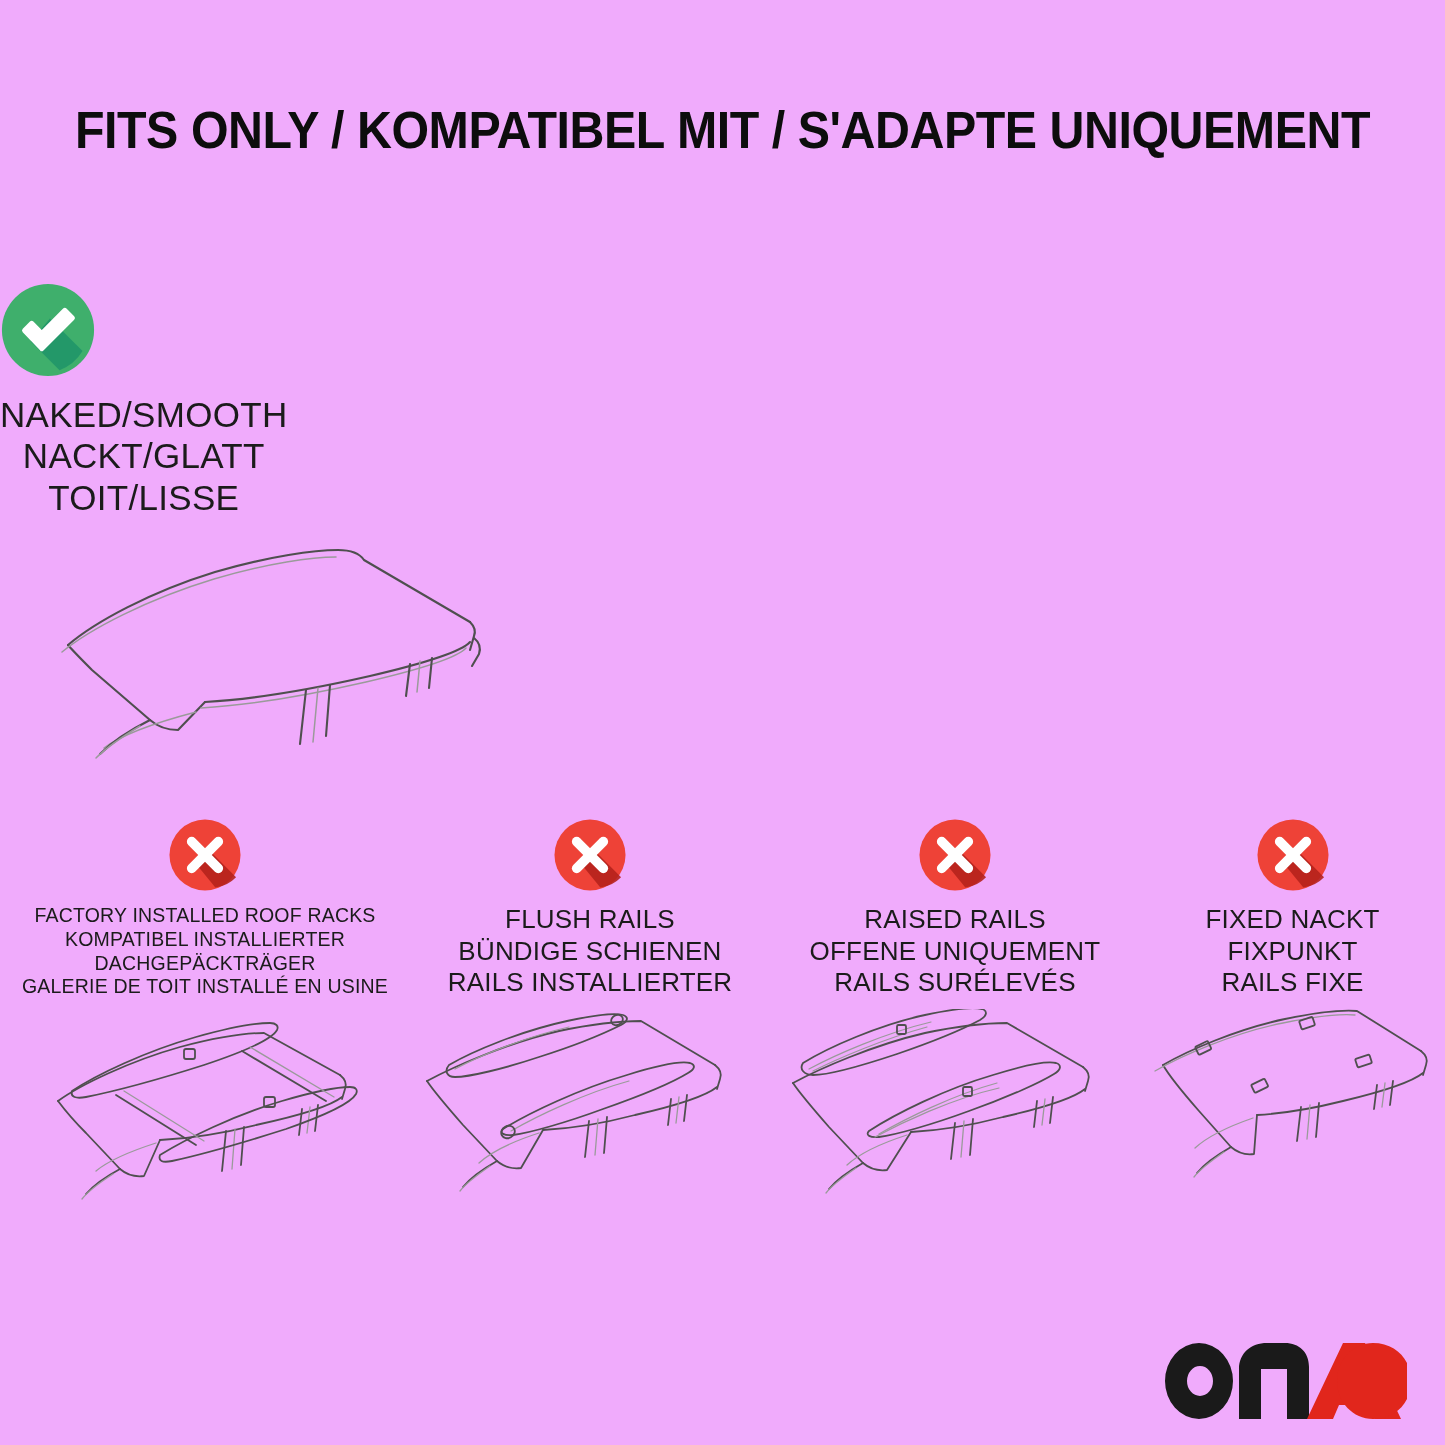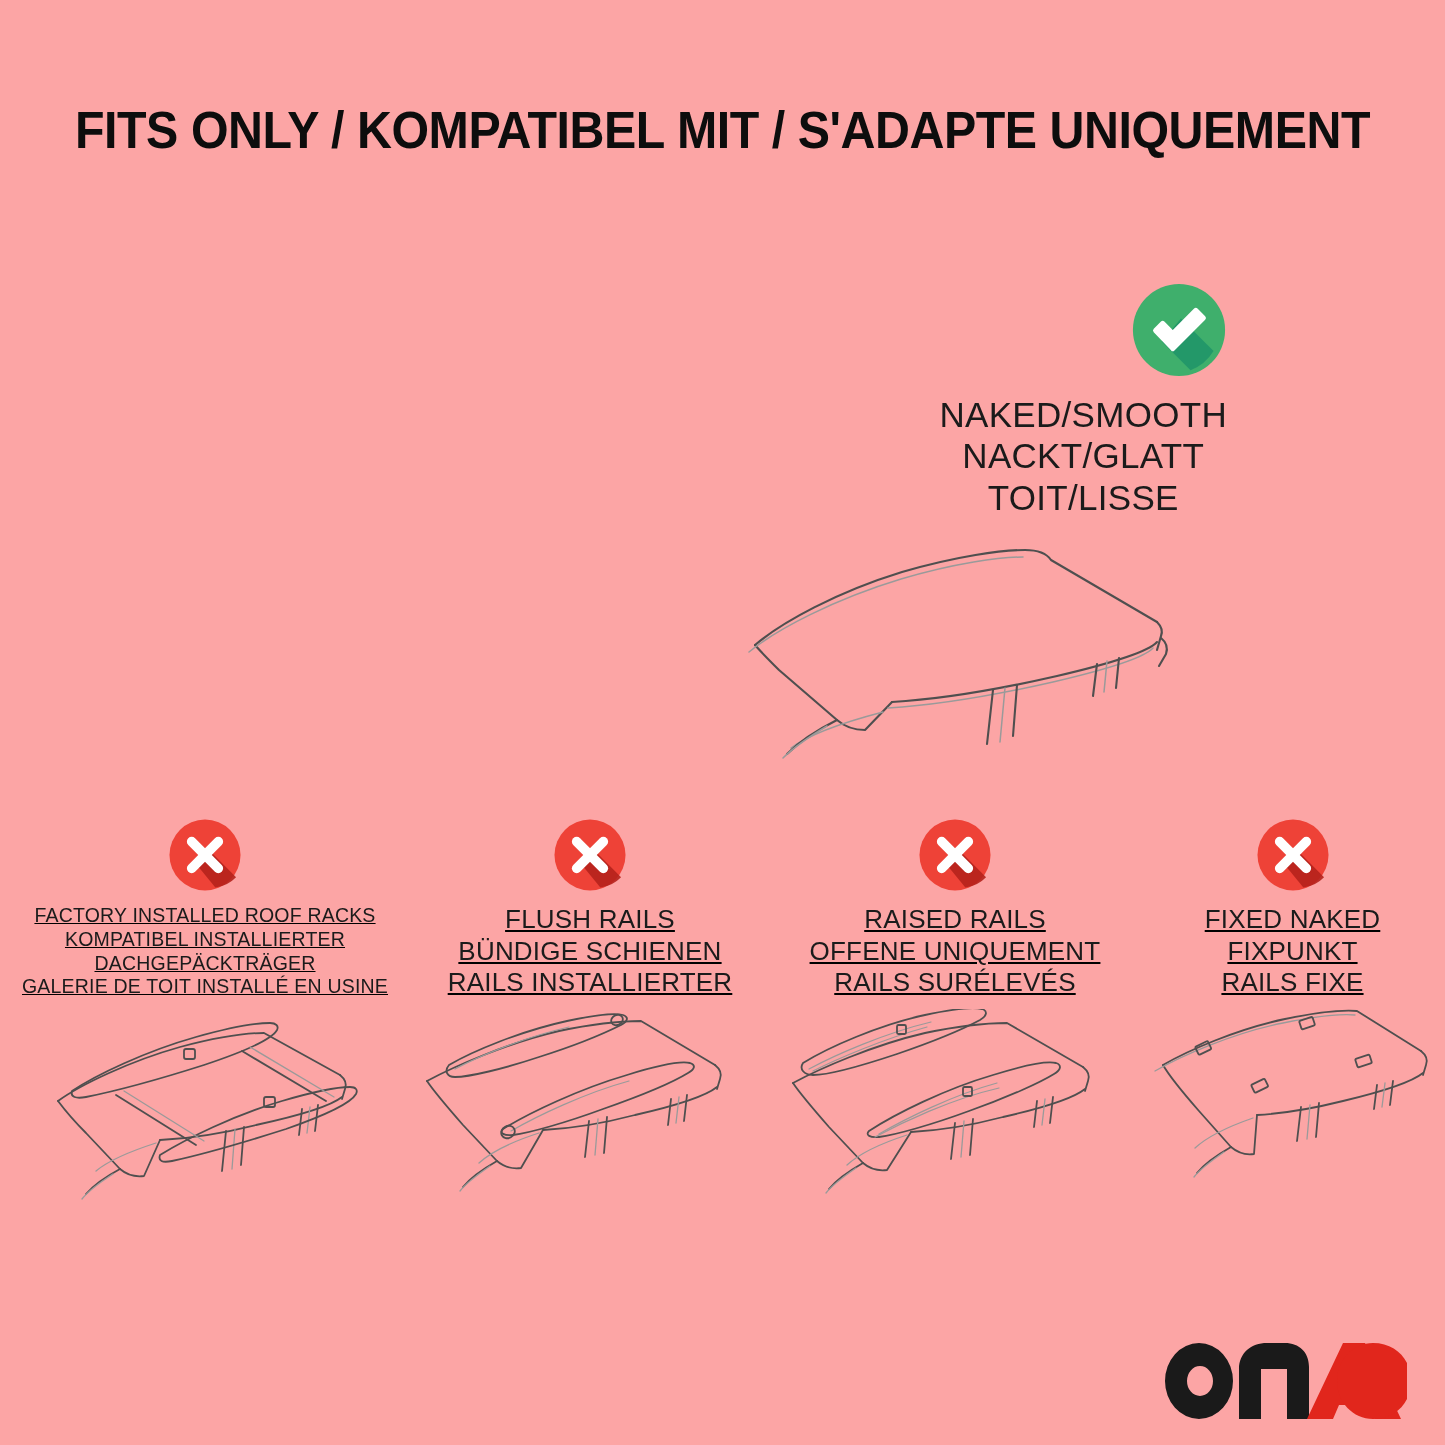--- a/index.html
+++ b/index.html
@@ -9,21 +9,21 @@
     background: #ffffff;
   }
   body {
     font-family: "Liberation Sans", sans-serif;
     -webkit-font-smoothing: antialiased;
   }
   #page {
     position: relative;
     width: 1445px;
     height: 1445px;
-    background: #fca5a5;
+    background: #f0abfc;
     overflow: hidden;
   }
 
   
   .title {
     position: absolute;
     left: 0;
     top: 100px;
     width: 1445px;
     text-align: center;
@@ -38,21 +38,21 @@
   }
 
   
   .hero {
     position: absolute;
     left: 0;
     top: 282px;
     width: 1227px;
     display: flex;
     flex-direction: column;
-    align-items: flex-end;
+    align-items: flex-start;
   }
   .badge {
     width: 96px;
     height: 96px;
     position: relative;
   }
   .badge svg { display: block; width: 100%; height: 100%; }
 
   .hero-labels {
     margin-top: 16px;
@@ -73,21 +73,20 @@
   .hero-art svg { display:block; width: 100%; height: 100%; }
 
   
   .grid {
     position: absolute;
     left: 0;
     top: 818px;
     width: 1445px;
     display: flex;
     align-items: flex-start;
-    text-decoration: underline;
   }
   .col {
     display: flex;
     flex-direction: column;
     align-items: center;
   }
   .col-0 { width: 410px; }
   .col-1 { width: 360px; }
   .col-2 { width: 370px; }
   .col-3 { width: 305px; }
@@ -345,21 +344,21 @@
         <svg viewBox="0 0 100 100" xmlns="http://www.w3.org/2000/svg">
           <circle cx="50" cy="50" r="48" fill="#EE4237"></circle>
           <path d="M56 44 L92 80 A48 48 0 0 1 64 94 L38 62 Z" fill="#B5221C" opacity="0.9"></path>
           <g stroke="#ffffff" stroke-width="13" stroke-linecap="round">
             <line x1="32" y1="32" x2="68" y2="68"></line>
             <line x1="68" y1="32" x2="32" y2="68"></line>
           </g>
         </svg>
       </div>
       <div class="col-labels">
-        <div>FIXED NAKED</div>
+        <div>FIXED NACKT</div>
         <div>FIXPUNKT</div>
         <div>RAILS FIXE</div>
       </div>
       <div class="col-art">
         <svg viewBox="0 0 320 215" xmlns="http://www.w3.org/2000/svg" fill="none" stroke="#4f4f4f" stroke-width="1.8" stroke-linecap="round" stroke-linejoin="round">
 
           <path d="M30 56 C54 42 104 20 152 10 C186 3 212 1 224 2 L288 42"></path>
           <path d="M288 42 C293 46 295 51 293 56 L290 66"></path>
           <path d="M290 64 C280 72 252 82 210 92 C174 101 142 105 124 106"></path>
           <path d="M30 56 C38 70 52 86 66 102 L98 138"></path>

